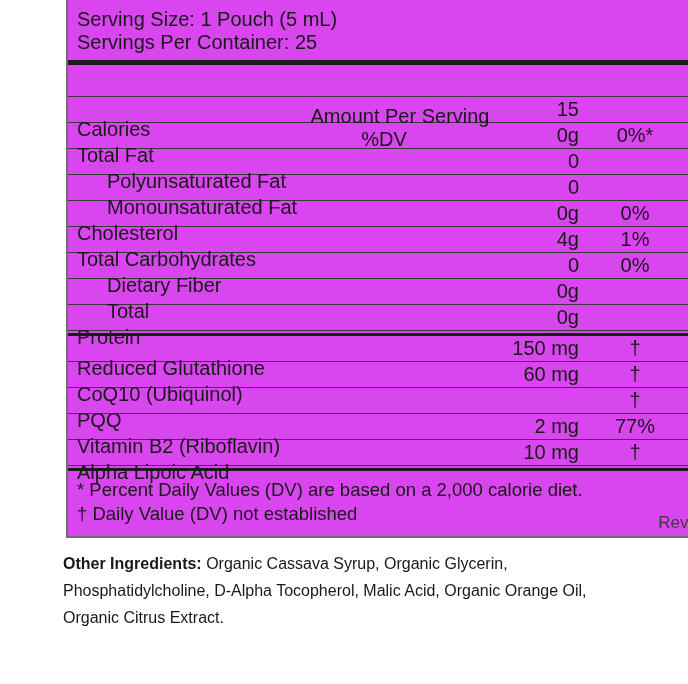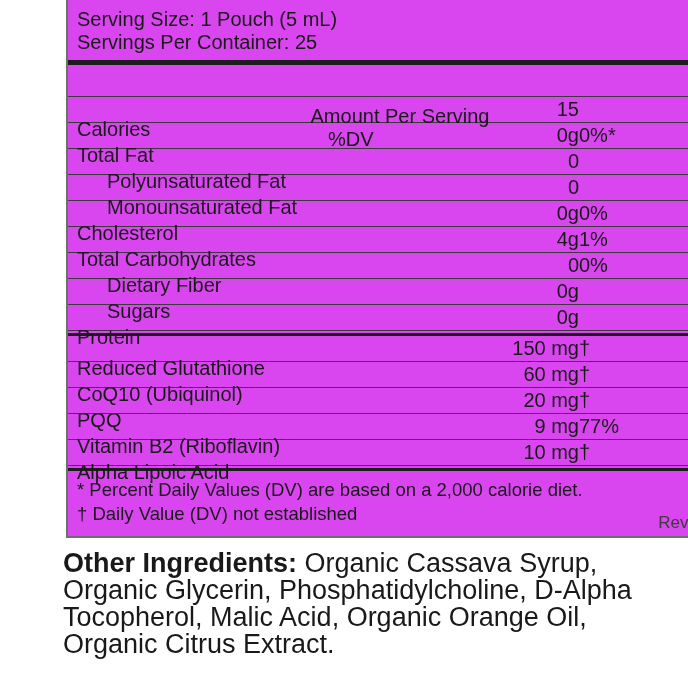--- a/index.html
+++ b/index.html
@@ -32,39 +32,39 @@
     padding-left: 9px;
     font-size: 20px;
     border-bottom: 1px solid #3a3a3a;
     white-space: nowrap;
   }
   .hdr { height: 32px; flex-direction: column; }
   .row { height: 26px; }
   .name { flex: 1; overflow: hidden; margin-top: 40px; }
   .name.indent { padding-left: 30px; }
   .amt { width: 200px; text-align: right; }
-  .dv  { width: 123px; padding-right: 11px; text-align: left; }
+  .dv  { width: 123px; padding-right: 11px; text-align: center; }
   .rule-double { height: 3px; background: #1c1c1c; margin-top: 2px; }
   .foot {
     position: relative;
     padding: 7px 9px 10px 9px;
     font-size: 18.5px;
     line-height: 24px;
   }
   .rev {
     position: absolute;
     right: 4px; bottom: 1px;
     font-size: 17px;
     color: #3c3c3c;
   }
   .other {
     position: absolute;
     left: 63px; top: 550px;
     width: 576px;
-    font-size: 27px;
+    font-size: 16px;
     line-height: 27px;
   }
   .other strong { font-weight: bold; }
 </style>
 </head>
 <body>
 
 <div class="panel">
 
   <div class="serving">
@@ -110,21 +110,21 @@
         <span class="name">Total Carbohydrates</span>
         <span class="amt">4g</span>
         <span class="dv">1%</span>
       </div>
       <div class="row">
         <span class="name indent">Dietary Fiber</span>
         <span class="amt">0</span>
         <span class="dv">0%</span>
       </div>
       <div class="row">
-        <span class="name indent">Sugars</span>
+        <span class="name indent">Total</span>
         <span class="amt">0g</span>
         <span class="dv"></span>
       </div>
       <div class="row">
         <span class="name">Protein</span>
         <span class="amt">0g</span>
         <span class="dv"></span>
       </div>
     </div>
 
@@ -136,26 +136,25 @@
         <span class="amt">150 mg</span>
         <span class="dv">†</span>
       </div>
       <div class="row">
         <span class="name">CoQ10 (Ubiquinol)</span>
         <span class="amt">60 mg</span>
         <span class="dv">†</span>
       </div>
       <div class="row">
         <span class="name">PQQ</span>
-        <span class="amt">20 mg</span>
         <span class="dv">†</span>
       </div>
       <div class="row">
         <span class="name">Vitamin B2 (Riboflavin)</span>
-        <span class="amt">9 mg</span>
+        <span class="amt">2 mg</span>
         <span class="dv">77%</span>
       </div>
       <div class="row">
         <span class="name">Alpha Lipoic Acid</span>
         <span class="amt">10 mg</span>
         <span class="dv">†</span>
       </div>
     </div>
 
   <div class="rule-double"></div>

